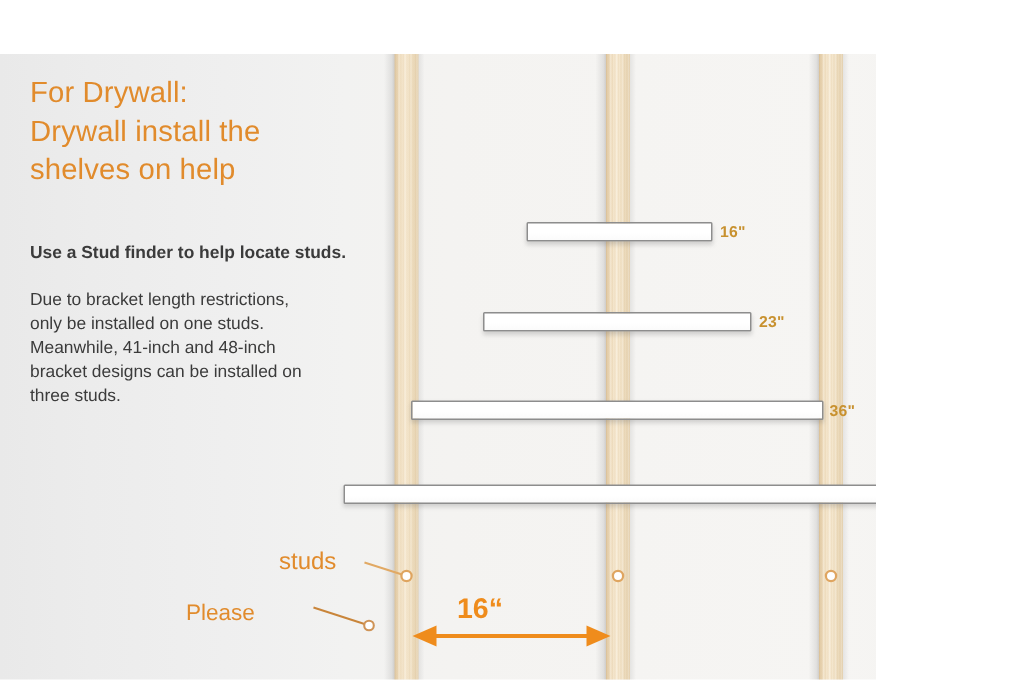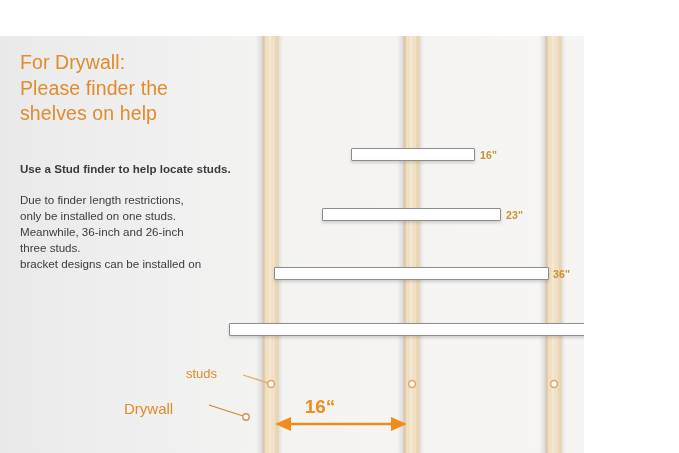--- a/index.html
+++ b/index.html
@@ -81,21 +81,21 @@
     position:absolute;
     color:#c8912f;font-size:10.5px;font-weight:700;
     letter-spacing:.2px;white-space:nowrap;
   }
 
   
   .ann-line{position:absolute;left:0;top:0;width:679px;height:453px;pointer-events:none;}
 
   .label-studs{
     position:absolute;left:186px;top:330px;
-    color:#e18b2c;font-size:13px;white-space:nowrap;
+    color:#e18b2c;font-size:16px;white-space:nowrap;
   }
   .label-drywall{
     position:absolute;left:124px;top:364px;
     color:#e18b2c;font-size:15px;white-space:nowrap;
   }
   .dim-label{
     position:absolute;left:320px;top:360px;
     transform:translateX(-50%);
     color:#ef8c1c;font-size:19px;font-weight:700;white-space:nowrap;
   }
@@ -113,31 +113,31 @@
     <div class="lshadow"></div>
     <div class="rshadow"></div>
   </div>
   <div class="stud" style="left:546px;width:16px;">
     <div class="lshadow"></div>
     <div class="rshadow"></div>
   </div>
 
   <div class="headline">
     <div>For Drywall:</div>
-    <div>Please finder the</div>
+    <div>Drywall install the</div>
     <div>shelves on help</div>
   </div>
 
   <div class="body-1">Use a Stud finder to help locate studs.</div>
   <div class="body-2">
-    <div>Due to finder length restrictions,</div>
+    <div>Due to bracket length restrictions,</div>
     <div>only be installed on one studs.</div>
-    <div>Meanwhile, 36-inch and 26-inch</div>
+    <div>Meanwhile, 41-inch and 48-inch</div>
+    <div>bracket designs can be installed on</div>
     <div>three studs.</div>
-    <div>bracket designs can be installed on</div>
   </div>
 
   <div class="bar" style="left:351px;top:112px;width:124px;"></div>
   <div class="bar-label" style="left:480px;top:113px;">16"</div>
 
   <div class="bar" style="left:322px;top:172px;width:179px;"></div>
   <div class="bar-label" style="left:506px;top:173px;">23"</div>
 
   <div class="bar" style="left:274px;top:231px;width:275px;"></div>
   <div class="bar-label" style="left:553px;top:232px;">36"</div>
@@ -157,16 +157,16 @@
 
     <line x1="209" y1="369" x2="243" y2="380" stroke="#c9853a" stroke-width="1.3"></line>
     <circle cx="246" cy="381" r="3.2" fill="#ffffff" stroke="#cf9457" stroke-width="1.4"></circle>
 
     <line x1="283" y1="388" x2="399" y2="388" stroke="#ef8c1c" stroke-width="2.6"></line>
     <polygon points="275,388 291,381 291,395" fill="#ef8c1c"></polygon>
     <polygon points="407,388 391,381 391,395" fill="#ef8c1c"></polygon>
   </svg>
 
   <div class="label-studs">studs</div>
-  <div class="label-drywall">Drywall</div>
+  <div class="label-drywall">Please</div>
   <div class="dim-label">16“</div>
 
 </div>
 
 </body></html>

